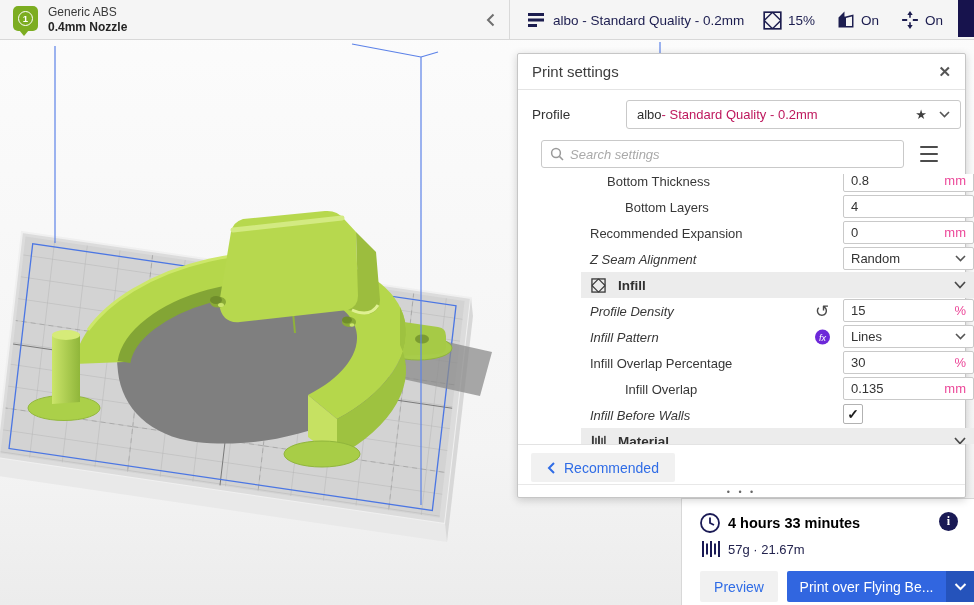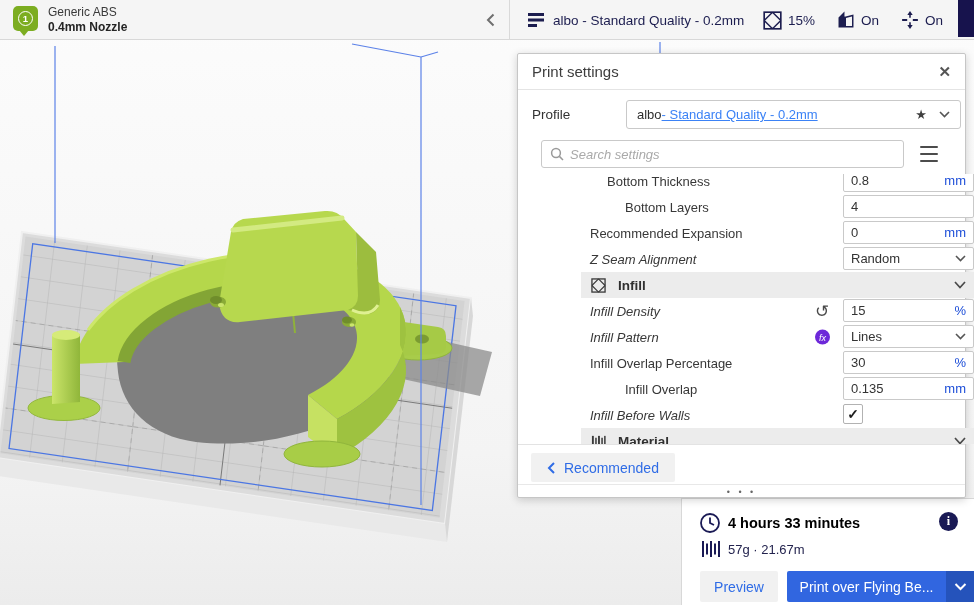--- a/index.html
+++ b/index.html
@@ -35,41 +35,41 @@
   
   #panel { position:absolute; left:517px; top:53px; width:449px; height:445px; background:#fff;
            border:1px solid #c6c6c6; border-radius:2px; box-shadow:0 2px 8px rgba(0,0,0,.18); z-index:10; }
   .ps-header { position:absolute; left:0; top:0; right:0; height:36px; border-bottom:1px solid #e4e4e4;
                display:flex; align-items:center; padding:0 14px; font-size:15px; color:#3d3d3d; }
   .ps-close { margin-left:auto; font-size:15px; font-weight:bold; color:#555; background:none; border:none; cursor:pointer; }
   .ps-profile-label { position:absolute; left:14px; top:46px; font-size:13.5px; color:#333; line-height:29px; }
   .ps-combo { position:absolute; left:108px; top:46px; width:335px; height:29px; border:1px solid #c9c9c9;
               border-radius:3px; display:flex; align-items:center; padding:0 10px; font-size:13px; background:#fff; cursor:pointer; }
   .ps-combo .strong { color:#2e2e2e; }
-  .ps-combo .muted { color:#3b82f6;text-decoration:underline; }
+  .ps-combo .muted { color:#be185d; }
   .ps-combo .star { margin-left:auto; color:#3f3f3f; font-size:13px; }
   .ps-combo svg { margin-left:12px; }
   .ps-searchbox { position:absolute; left:23px; top:86px; width:363px; height:28px; border:1px solid #c9c9c9;
                   border-radius:3px; display:flex; align-items:center; padding:0 8px; gap:6px; background:#fff; }
   .ps-searchbox input { border:none; outline:none; flex:1; font-size:13px; font-style:italic; color:#555;
                         font-family:"Liberation Sans", sans-serif; }
   .ps-searchbox input::placeholder { color:#a9a9a9; }
   .ps-menu { position:absolute; left:402px; top:92px; width:18px; height:16px; display:flex; flex-direction:column;
              justify-content:space-between; background:none; border:none; cursor:pointer; }
   .ps-menu span { display:block; height:2.4px; background:#4c4c4c; border-radius:1px; }
 
   .ps-scroll { position:absolute; left:0; top:120px; width:447px; height:270px; overflow:hidden;margin-left:39px; }
   .ps-rows { transform:translateY(-6px); }
   .srow { position:relative; height:26px; }
   .slabel { position:absolute; left:33px; top:50%; transform:translateY(-50%); font-size:13px; color:#383838; white-space:nowrap; }
   .ind1 { left:50px; } .ind2 { left:68px; }
   .mod { font-style:italic; }
   .sfield { position:absolute; left:286px; top:1px; width:131px; height:23px; border:1px solid #c9c9c9;
             border-radius:2px; background:#fff; display:flex; align-items:center; padding:0 7px; font-size:13px; color:#333; }
-  .sunit { margin-left:auto; color:#1d4ed8; }
+  .sunit { margin-left:auto; color:#ec4899; }
   .schev { margin-left:auto; }
   .saffix { position:absolute; left:258px; top:50%; transform:translateY(-50%); }
   .reset-ico { font-size:17px; color:#4a4a4a; line-height:1; }
   .fx-ico { width:15px; height:15px; border-radius:50%; background:#6d28d9; color:#fff; font-size:9px;
             font-style:italic; display:flex; align-items:center; justify-content:center; }
   .schk { position:absolute; left:286px; top:2px; width:20px; height:20px; border:1px solid #b2b2b2; border-radius:2px;
           background:#fff; display:flex; align-items:center; justify-content:center; font-size:14px; font-weight:bold; color:#1d1d1d; }
   .ssec { position:absolute; left:24px; right:28px; top:0; height:26px; background:#ececec; display:flex;
           align-items:center; padding:0 10px; gap:12px; cursor:pointer; }
   .ssec .sec-label { font-size:13.5px; font-weight:bold; color:#303030; }
@@ -314,21 +314,21 @@
               <path d="M1 8 L8 1 M8 15 L15 8 M1 8 L8 15 M8 1 L15 8" stroke="#3a3a3a" stroke-width="1.2" fill="none"></path>
             </svg>
             <span class="sec-label">Infill</span>
             <svg class="chev" width="12" height="8" viewBox="0 0 12 8">
               <path d="M1 1 L6 6.5 L11 1" stroke="#4a4a4a" stroke-width="1.7" fill="none"></path>
             </svg>
           </div>
         </div>
 
         <div class="srow">
-          <span class="slabel mod">Infill Density</span>
+          <span class="slabel mod">Profile Density</span>
           <span class="saffix reset-ico">↺</span>
           <div class="sfield">
             <span>15</span>
             <span class="sunit">%</span>
           </div>
         </div>
 
         <div class="srow">
           <span class="slabel mod">Infill Pattern</span>
           <span class="saffix fx-ico">fx</span>

